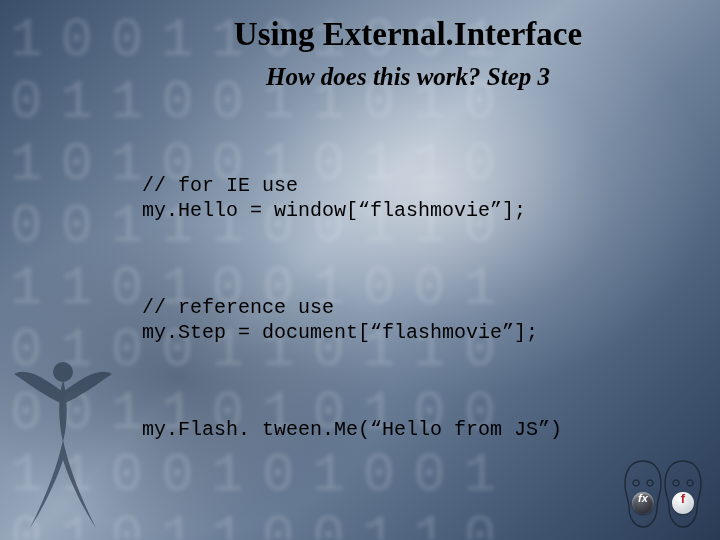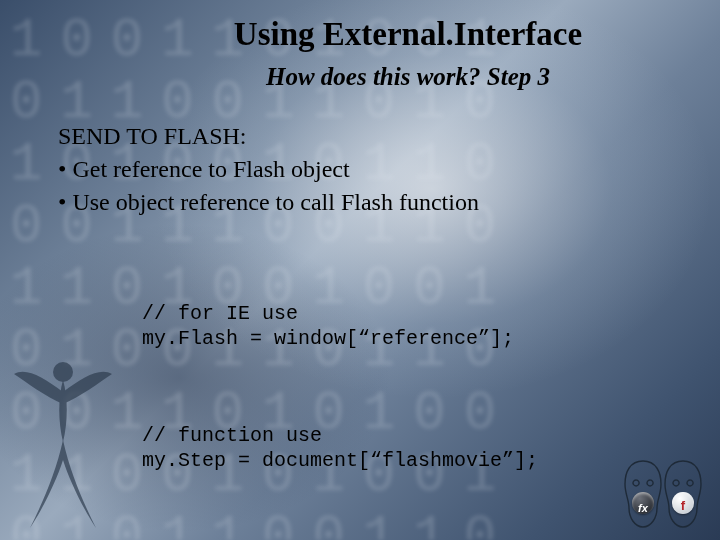--- a/index.html
+++ b/index.html
@@ -78,21 +78,21 @@
     width: 46px; height: 72px;
     position: relative;
   }
   .head svg { width: 100%; height: 100%; }
   .badge {
     position: absolute;
     left: 50%; top: 34px;
     transform: translateX(-50%);
     width: 22px; height: 22px;
     border-radius: 50%;
-    display: flex; align-items: flex-end; justify-content: center;
+    display: flex; align-items: flex-start; justify-content: center;
     box-shadow: 0 1px 2px rgba(0,0,0,.4), inset 0 2px 3px rgba(255,255,255,.5);
   }
   .badge.fx { background: radial-gradient(circle at 35% 30%, #6b6f78, #2f3238 70%); }
   .badge.fl { background: radial-gradient(circle at 35% 30%, #ffffff, #cfd4da 70%); }
   .badge .glyph { font-size: 11px; font-weight: 700; color: #fff; font-family: Arial, sans-serif; font-style: italic; }
   .badge.fl .glyph { color: #b4262c; font-style: normal; font-size: 13px; transform: translateY(-1px); }
   .head + .head { margin-left: -6px; }
 </style>
 </head>
 <body>
@@ -105,30 +105,25 @@
 0100110110
 0011010100
 1100101001
 0101100110</div>
 
 <div class="slide">
 
   <h1 class="title">Using External.Interface</h1>
   <h2 class="subtitle">How does this work? Step 3</h2>
 
-  <div class="body-text">
-    <p>SEND TO FLASH:</p>
-    <p class="bullet">• <span>Get reference to Flash object</span></p>
-    <p class="bullet">• <span>Use object reference to call Flash function</span></p>
-  </div>
 
   <div class="codeblock">
     <span class="chunk"><span>// for IE use</span>
-<span>my.Flash = window[“reference”];</span></span>
-    <span class="chunk"><span>// function use</span>
+<span>my.Hello = window[“flashmovie”];</span></span>
+    <span class="chunk"><span>// reference use</span>
 <span>my.Step = document[“flashmovie”];</span></span>
     <span class="chunk"><span>my.Flash. tween.Me(“Hello from JS”)</span></span>
   </div>
 
   <div class="dancer" aria-label="dancer-figure">
     <svg viewBox="0 0 110 190">
       <g fill="#2c3a4c" opacity="0.9">
         <circle cx="55" cy="30" r="10"></circle>
         <path d="M55 38 C50 55 50 80 55 100 C60 80 60 55 55 38 Z"></path>
         <path d="M55 50 C35 35 18 25 6 32 C18 40 38 55 55 62 Z"></path>

